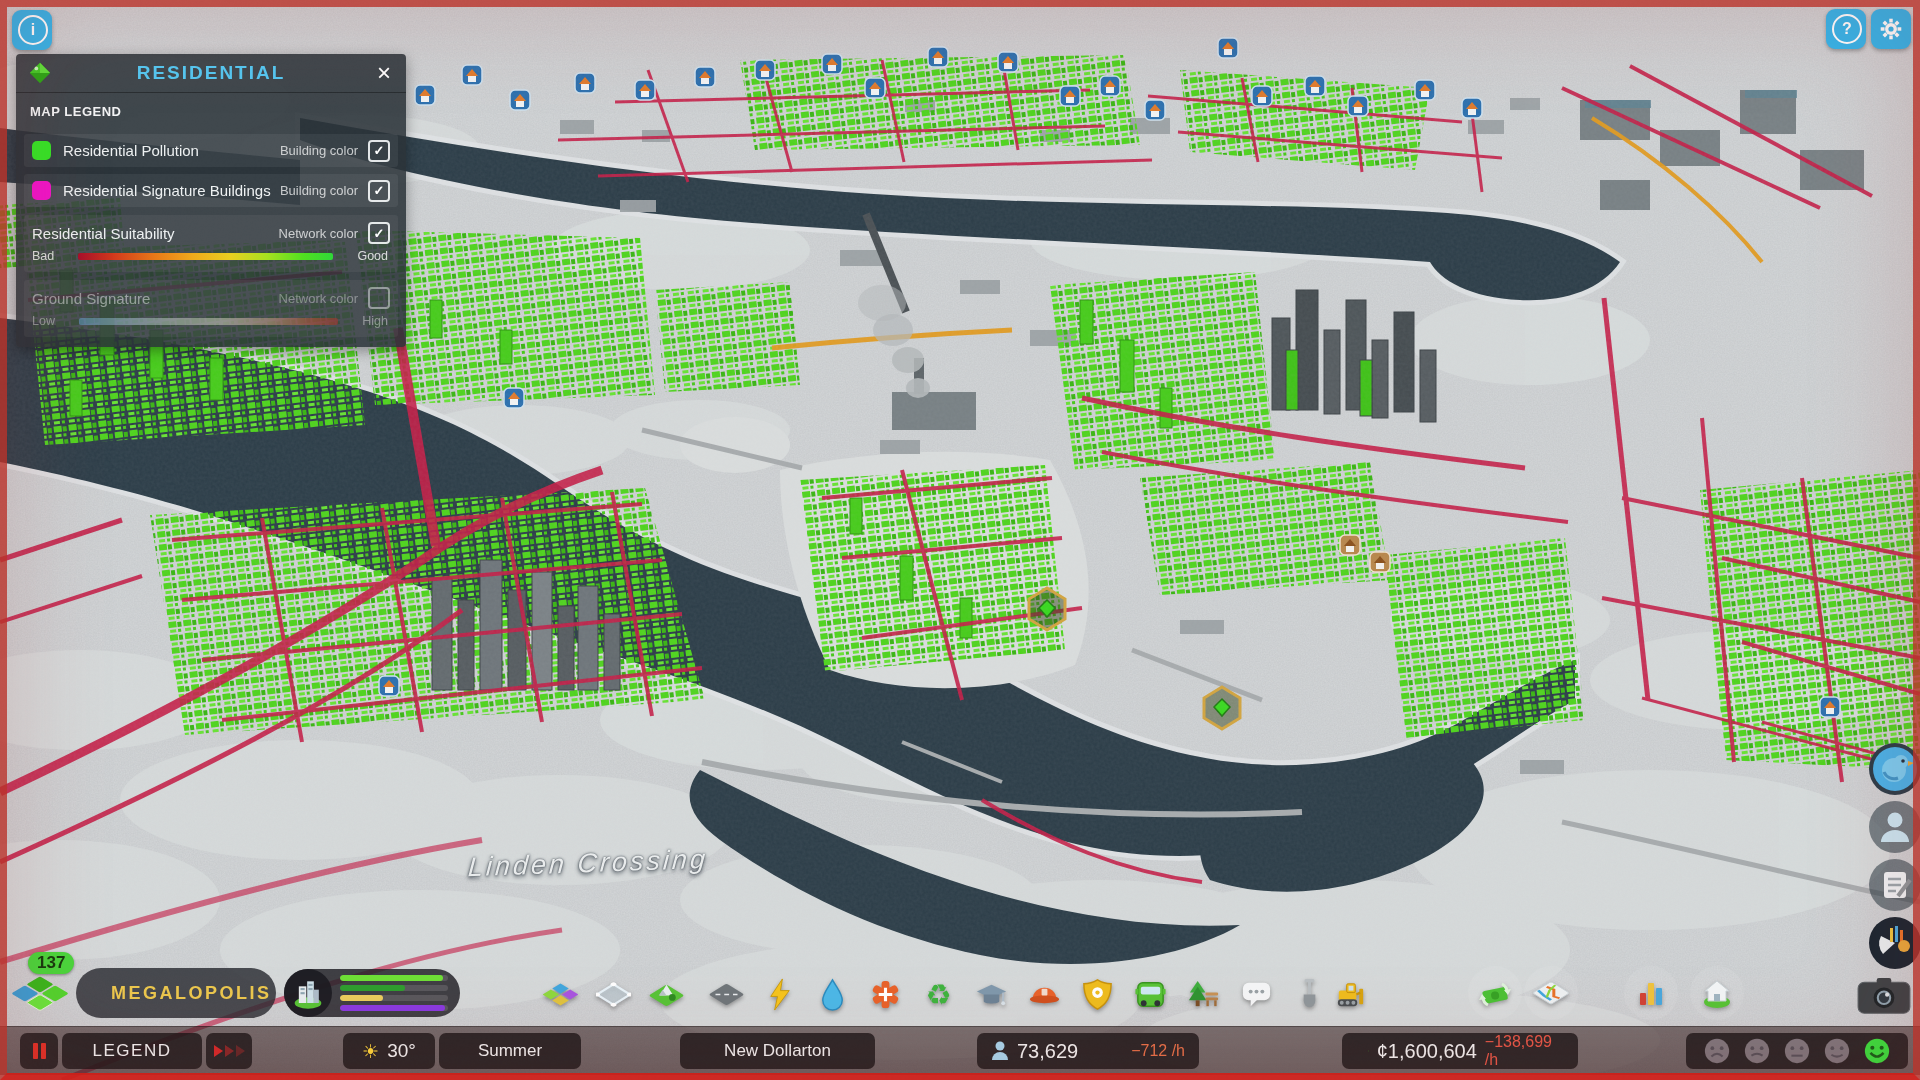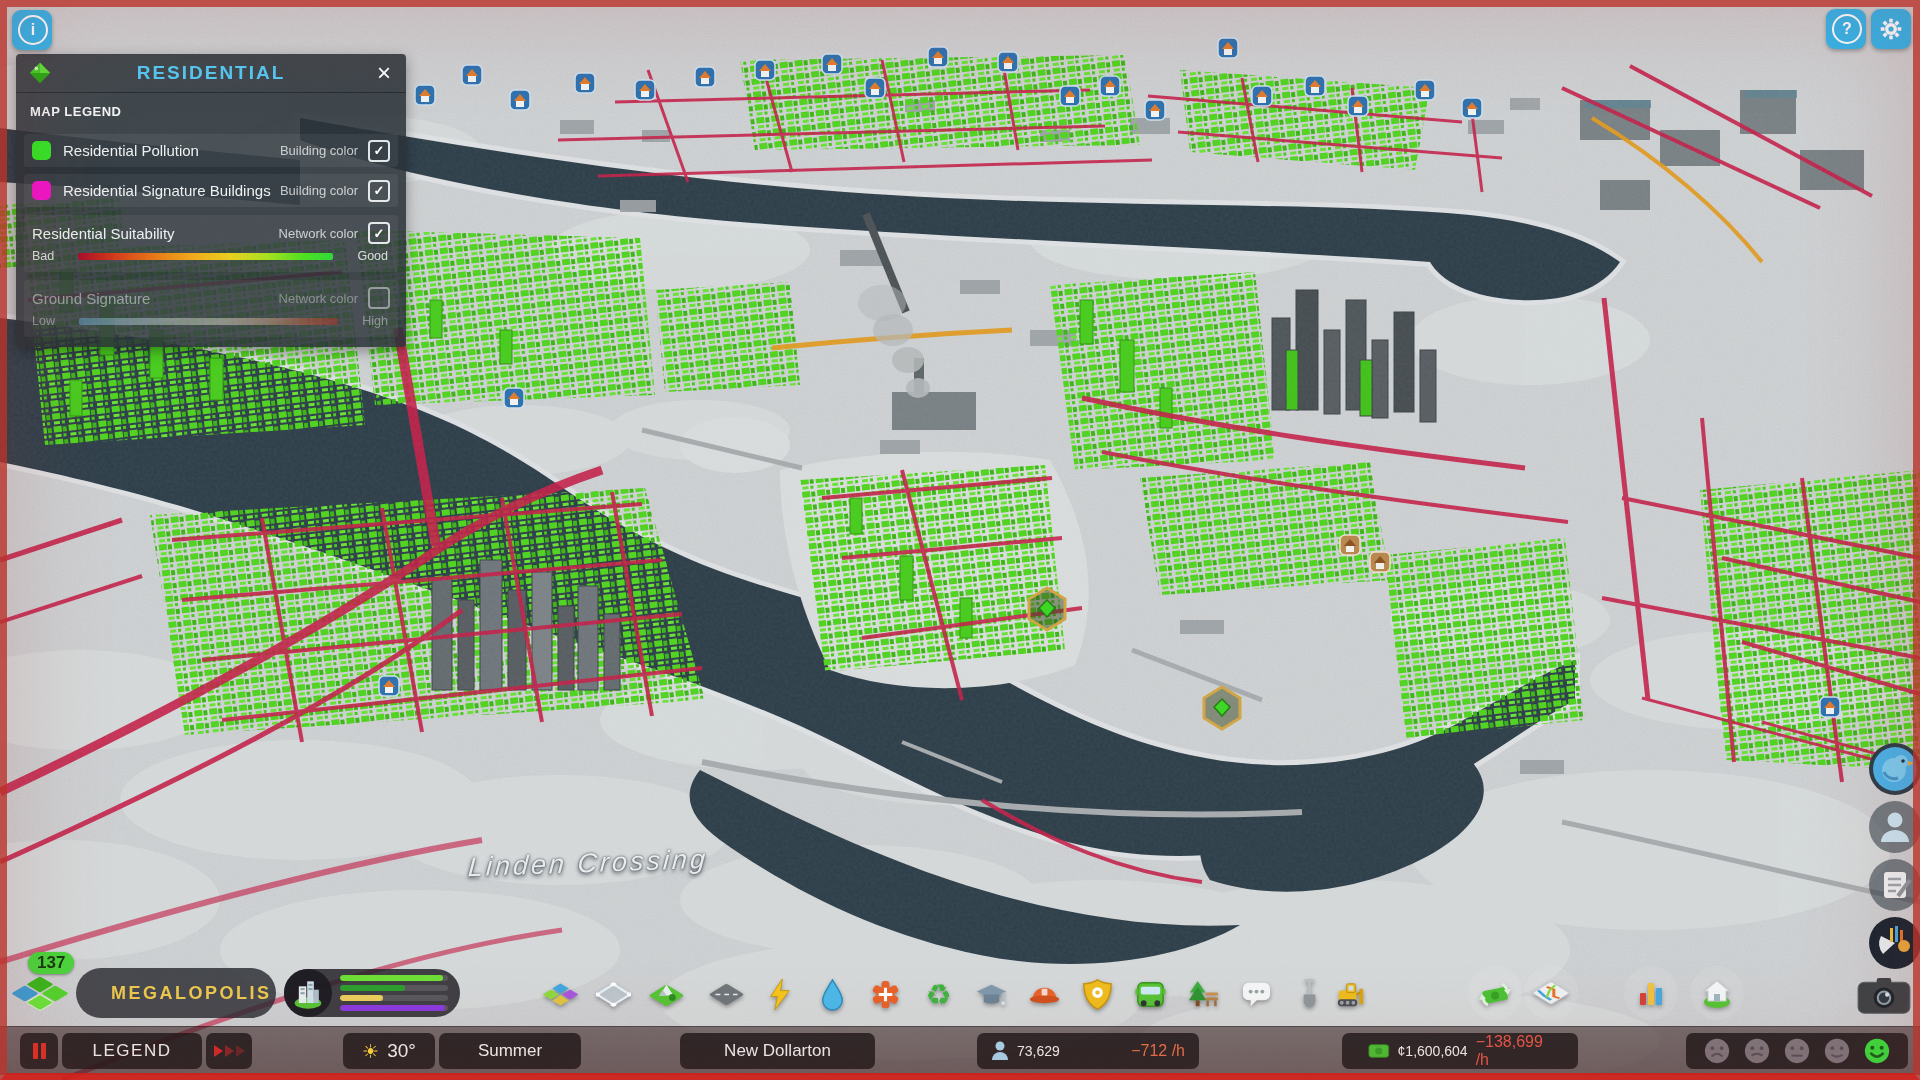--- a/index.html
+++ b/index.html
@@ -83,21 +83,21 @@
   .tri:nth-child(2){opacity:.55}.tri:nth-child(3){opacity:.35}
   .temp{left:343px;width:92px;gap:8px;font-size:19px}
   .sun{color:#ffd83c;font-size:19px}
   .season{left:439px;width:142px}
   .cityname{left:680px;width:195px}
   .pop{left:977px;width:222px;justify-content:flex-start;padding:0 14px;box-sizing:border-box;gap:8px}
   .rate{margin-left:auto;font-size:16px;color:#e8724a}
   .money{left:1342px;width:236px;justify-content:flex-start;padding:0 26px;box-sizing:border-box;gap:8px}
   .money .rate{color:#e85848}
   .faces{left:1686px;width:222px;gap:12px}
-  .bigval{font-size:14px}
+  .bigval{font-size:20px}
   
   .maplabel{position:absolute;left:468px;top:848px;font-size:27px;font-style:italic;letter-spacing:3px;
             color:rgba(246,248,249,.92);text-shadow:0 2px 4px rgba(35,45,55,.85),0 0 2px rgba(35,45,55,.9);
             transform:rotate(-2deg) skewX(-6deg);z-index:10}
 </style>
 </head>
 <body>
 
 <div class="stage">
 

